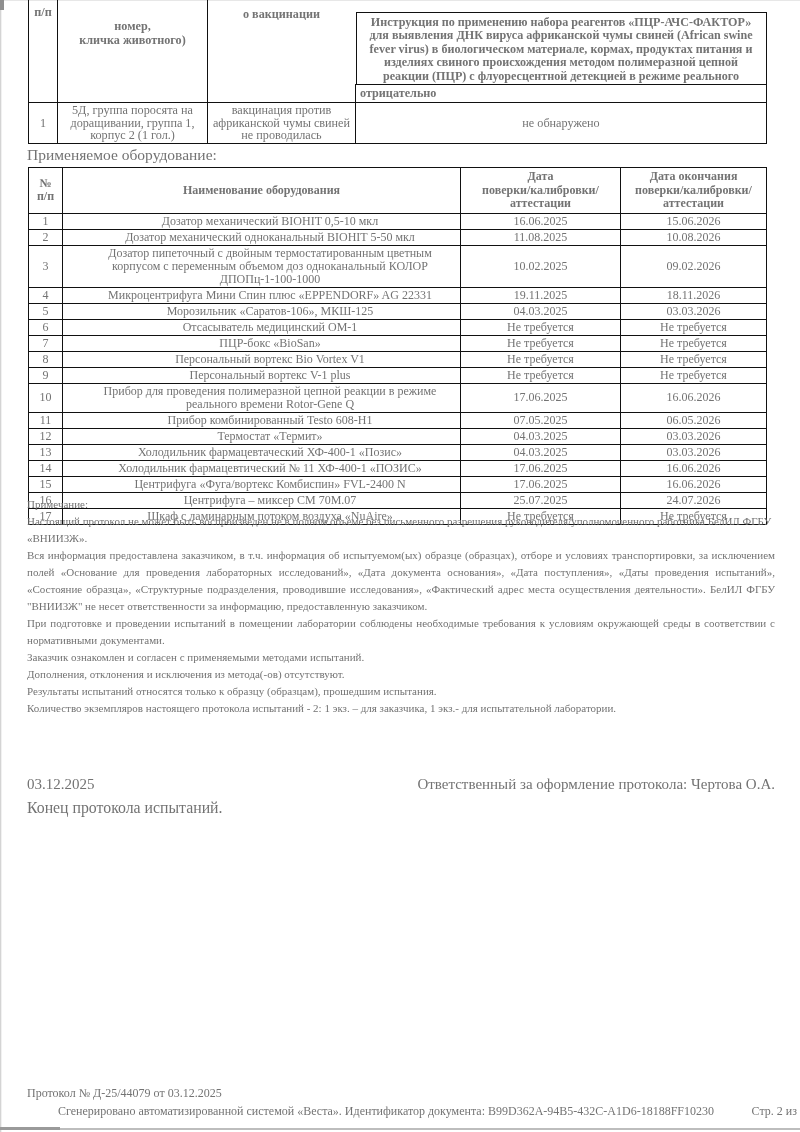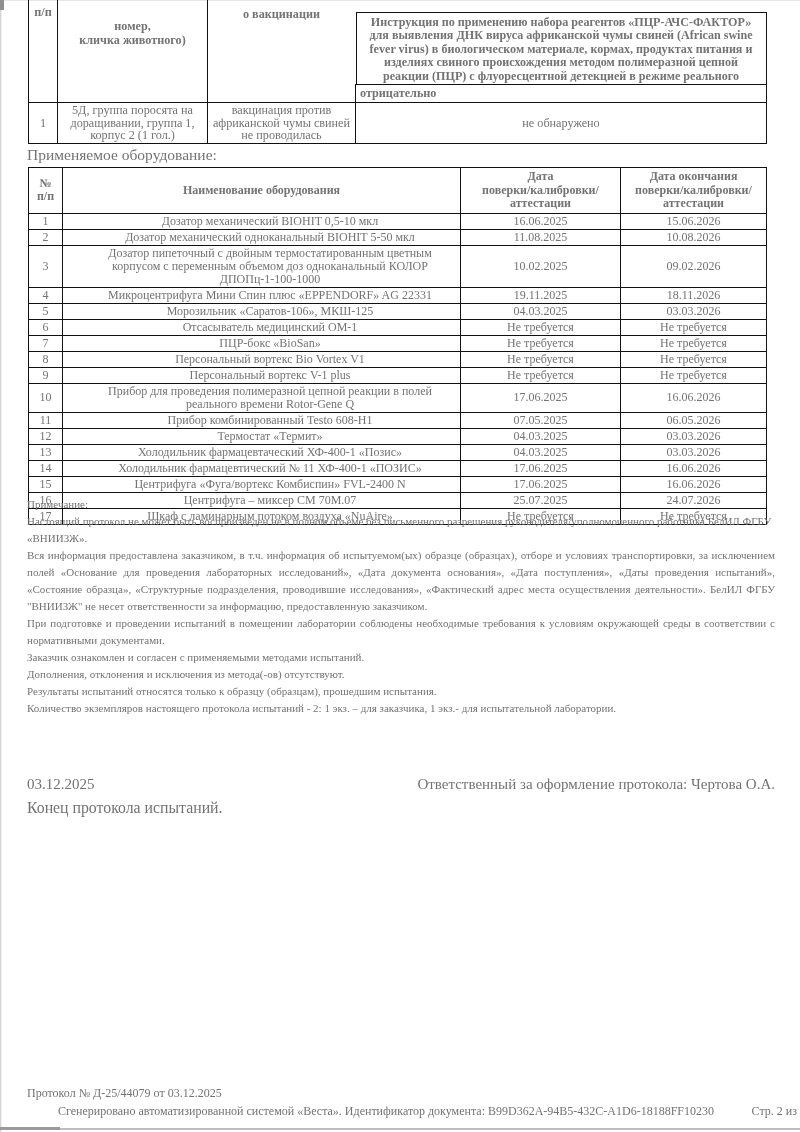--- a/index.html
+++ b/index.html
@@ -173,21 +173,21 @@
           <td class="dt">Не требуется</td>
         </tr>
     <tr>
           <td class="num">9</td>
           <td class="nm">Персональный вортекс V-1 plus</td>
           <td class="dt">Не требуется</td>
           <td class="dt">Не требуется</td>
         </tr>
     <tr>
           <td class="num">10</td>
-          <td class="nm">Прибор для проведения полимеразной цепной реакции в полей реального времени Rotor-Gene Q</td>
+          <td class="nm">Прибор для проведения полимеразной цепной реакции в режиме реального времени Rotor-Gene Q</td>
           <td class="dt">17.06.2025</td>
           <td class="dt">16.06.2026</td>
         </tr>
     <tr>
           <td class="num">11</td>
           <td class="nm">Прибор комбинированный Testo 608-H1</td>
           <td class="dt">07.05.2025</td>
           <td class="dt">06.05.2026</td>
         </tr>
     <tr>

